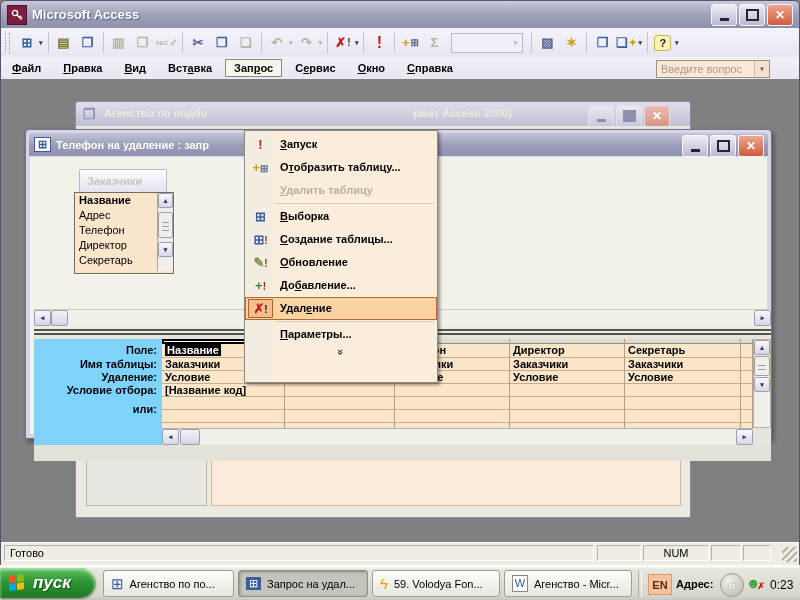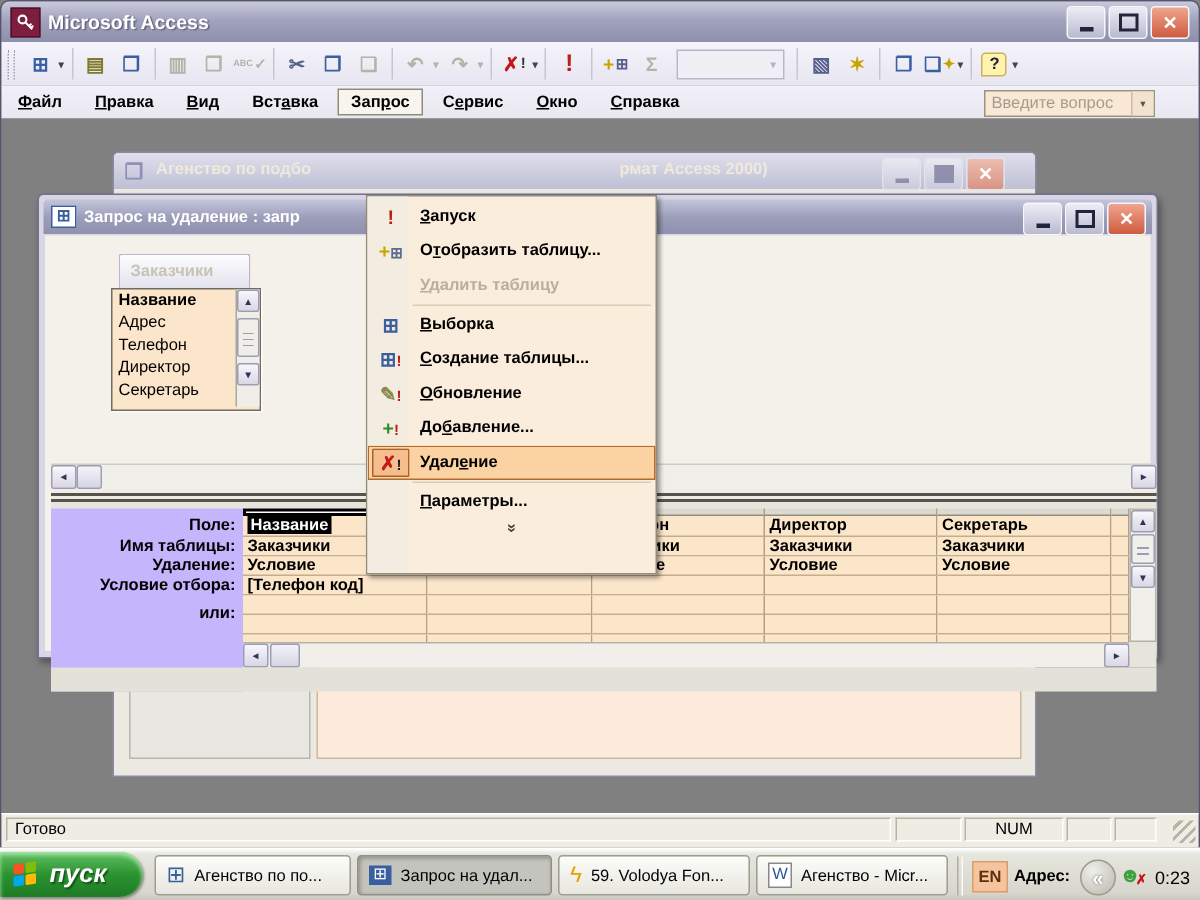--- a/index.html
+++ b/index.html
@@ -77,21 +77,21 @@
   .fl-thumb{height:24px;margin:4px 0;background:linear-gradient(90deg,#F4F3F9,#D5D4E4);border:1px solid #9E9CB4;border-radius:2px;
             background-image:repeating-linear-gradient(180deg,transparent 0 3px,#9E9CB4 3px 4px);background-size:7px 12px;background-position:center;background-repeat:no-repeat;}
   
   .tps{position:absolute;left:4px;top:152px;width:737px;height:17px;background:#F1EFE9;border-top:1px solid #CFCCC0;}
   .tps .sbtn{position:absolute;width:17px;height:16px;}
   .tps .thumb{position:absolute;left:17px;top:0;width:17px;height:16px;background:linear-gradient(180deg,#F4F3F9,#D5D4E4);border:1px solid #9E9CB4;border-radius:2px;box-sizing:border-box;}
   .split{position:absolute;left:4px;top:169px;width:737px;height:13px;
          background:linear-gradient(180deg,#EFEDE6 0 3px,#55534B 3px 5px,#EDEBE4 5px 7px,#55534B 7px 9px,#E7E4DB 9px 13px);}
   
   .gridpane{position:absolute;left:4px;top:182px;width:737px;height:95px;background:#E7E4DB;}
-  .rowlabels{position:absolute;left:0;top:0;width:128px;height:122px;background:#c4b5fd;}
+  .rowlabels{position:absolute;left:0;top:0;width:128px;height:122px;background:#7dd3fc;}
   .rlab{position:absolute;right:5px;white-space:nowrap;}
   .qtable{position:absolute;left:128px;top:0;}
   .qgr{display:flex;}
   .qgc{box-sizing:border-box;border-right:1px solid #B3A084;border-bottom:1px solid #C4AE8D;background:#FCE6CA;
        padding-left:3px;overflow:hidden;white-space:nowrap;height:13px;line-height:12px;}
   .hs .qgc{background:#DCD9CE;border-bottom:1px solid #8F8D80;height:5px;}
   .hs .qgc.selcol{background:#fff;border:2px solid #000;}
   .r-field .qgc{height:14px;line-height:13px;}
   .c0{width:123px;}.c1{width:110px;}.c2{width:115px;}.c3{width:115px;}.c4{width:116px;}.c5{width:12px;}
   .sel-field{background:#000;color:#fff;padding:0 2px;}
@@ -273,21 +273,21 @@
             <span class="wbtn pale close">✕</span>
           </span>
         </div>
         <div class="panel-gray"></div>
         <div class="panel-cream"></div>
       </div>
 
       <div class="qwin">
         <div class="qtitle">
           <span class="ticon">⊞</span>
-          <span>Запрос на удаление : запр</span>
+          <span>Телефон на удаление : запр</span>
           <span class="qwbtns">
             <span class="wbtn">
                 <span class="minbar"></span>
               </span>
             <span class="wbtn">
                 <span class="maxbox"></span>
               </span>
             <span class="wbtn close">✕</span>
           </span>
         </div>
@@ -350,21 +350,21 @@
               </div>
               <div class="qgr">
                 <div class="qgc c0">Условие</div>
                 <div class="qgc c1">Условие</div>
                 <div class="qgc c2">Условие</div>
                 <div class="qgc c3">Условие</div>
                 <div class="qgc c4">Условие</div>
                 <div class="qgc c5"></div>
               </div>
               <div class="qgr">
-                <div class="qgc c0">[Телефон код]</div>
+                <div class="qgc c0">[Название код]</div>
                 <div class="qgc c1"></div>
                 <div class="qgc c2"></div>
                 <div class="qgc c3"></div>
                 <div class="qgc c4"></div>
                 <div class="qgc c5"></div>
               </div>
               <div class="qgr">
                 <div class="qgc c0"></div>
                 <div class="qgc c1"></div>
                 <div class="qgc c2"></div>

